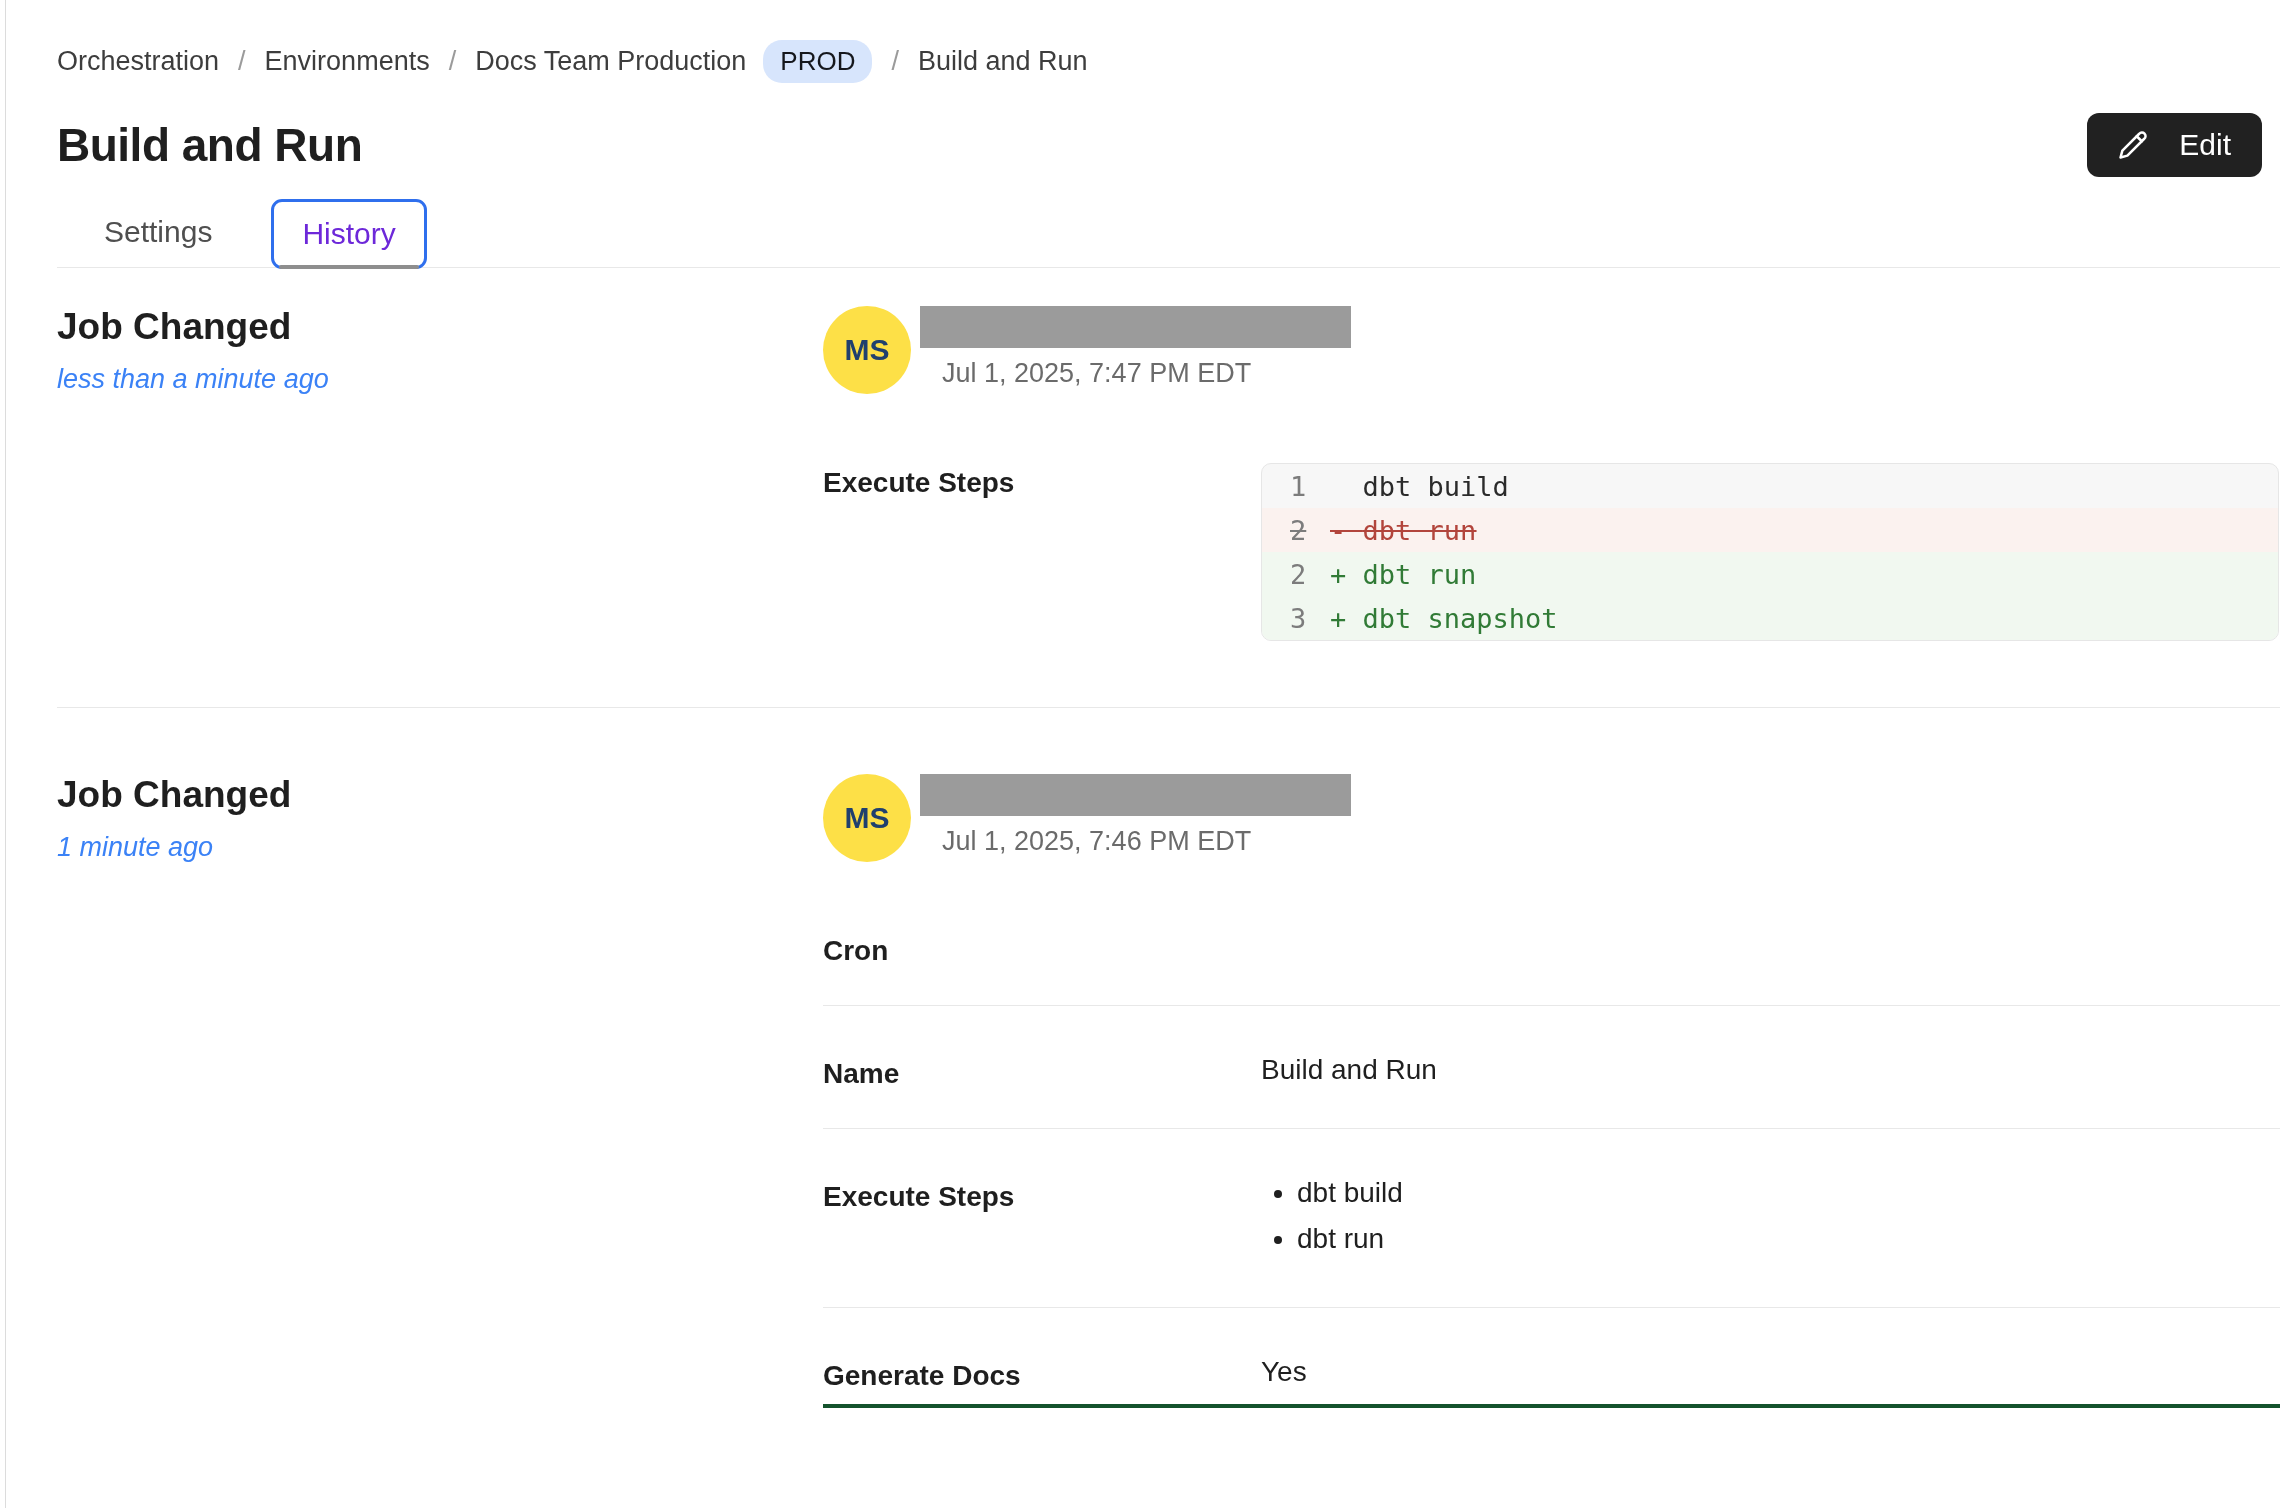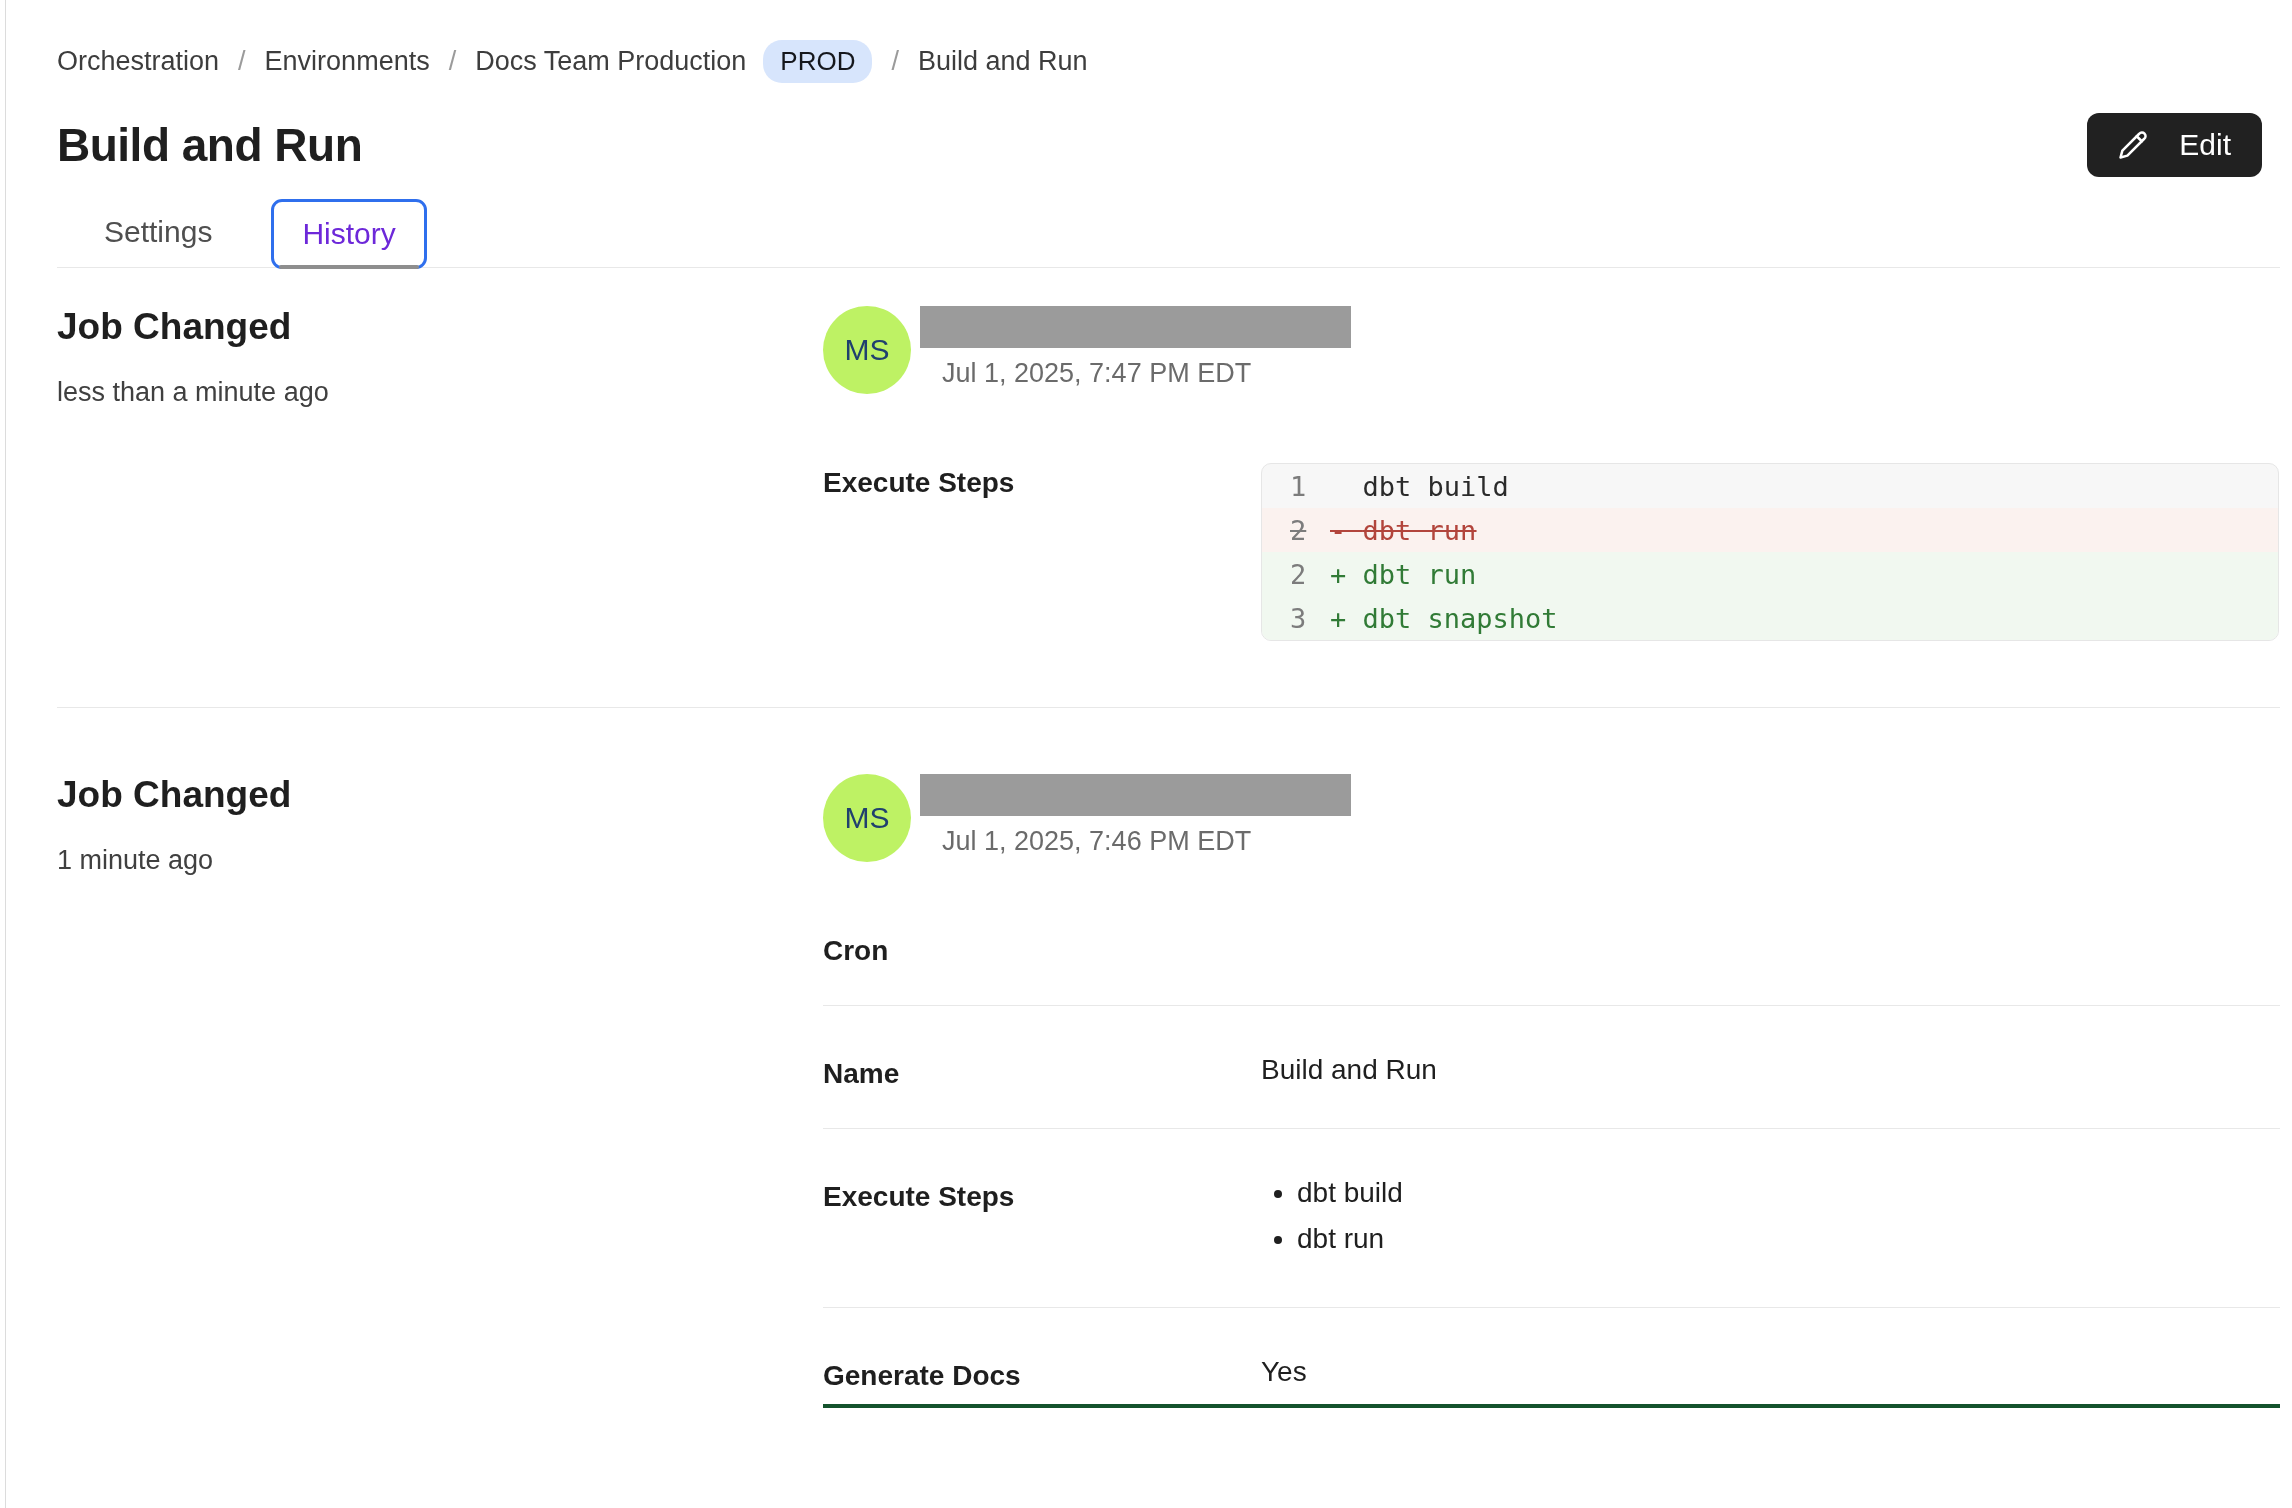--- a/index.html
+++ b/index.html
@@ -74,27 +74,27 @@
   }
 
   
   .section-heading { margin-top: 50px; font-size: 36px; font-weight: 700; }
 
   
   .entry { display: grid; grid-template-columns: 766px 1fr; }
   .entry.first { margin-top: 38px; padding-bottom: 66px; border-bottom: 1px solid #e8e8e8; }
   .entry.second { padding-top: 66px; }
   .entry-title { font-size: 37px; font-weight: 600; }
-  .entry-ago { margin-top: 29px; color: #404040; font-size: 27px; }
+  .entry-ago { margin-top: 16px; color: #3b82f6; font-size: 27px; font-style: italic; }
 
   .author { display: flex; gap: 9px; }
   .avatar {
     width: 88px; height: 88px; border-radius: 50%;
-    background: #bef264; color: #20406e;
-    font-weight: 400; font-size: 30px;
+    background: #fde047; color: #20406e;
+    font-weight: 700; font-size: 30px;
     display: flex; align-items: center; justify-content: center;
     flex: none;
   }
   .redact-bar { width: 431px; height: 42px; background: #9b9b9b; }
   .timestamp { margin-top: 10px; padding-left: 22px; color: #6b6b6b; font-size: 27px; }
 
   .fields { margin-top: 69px; }
   .field-row { display: grid; grid-template-columns: 438px 1fr; }
   .field-label { font-size: 28px; font-weight: 700; padding-top: 4px; }
   .field-value { font-size: 28px; }

